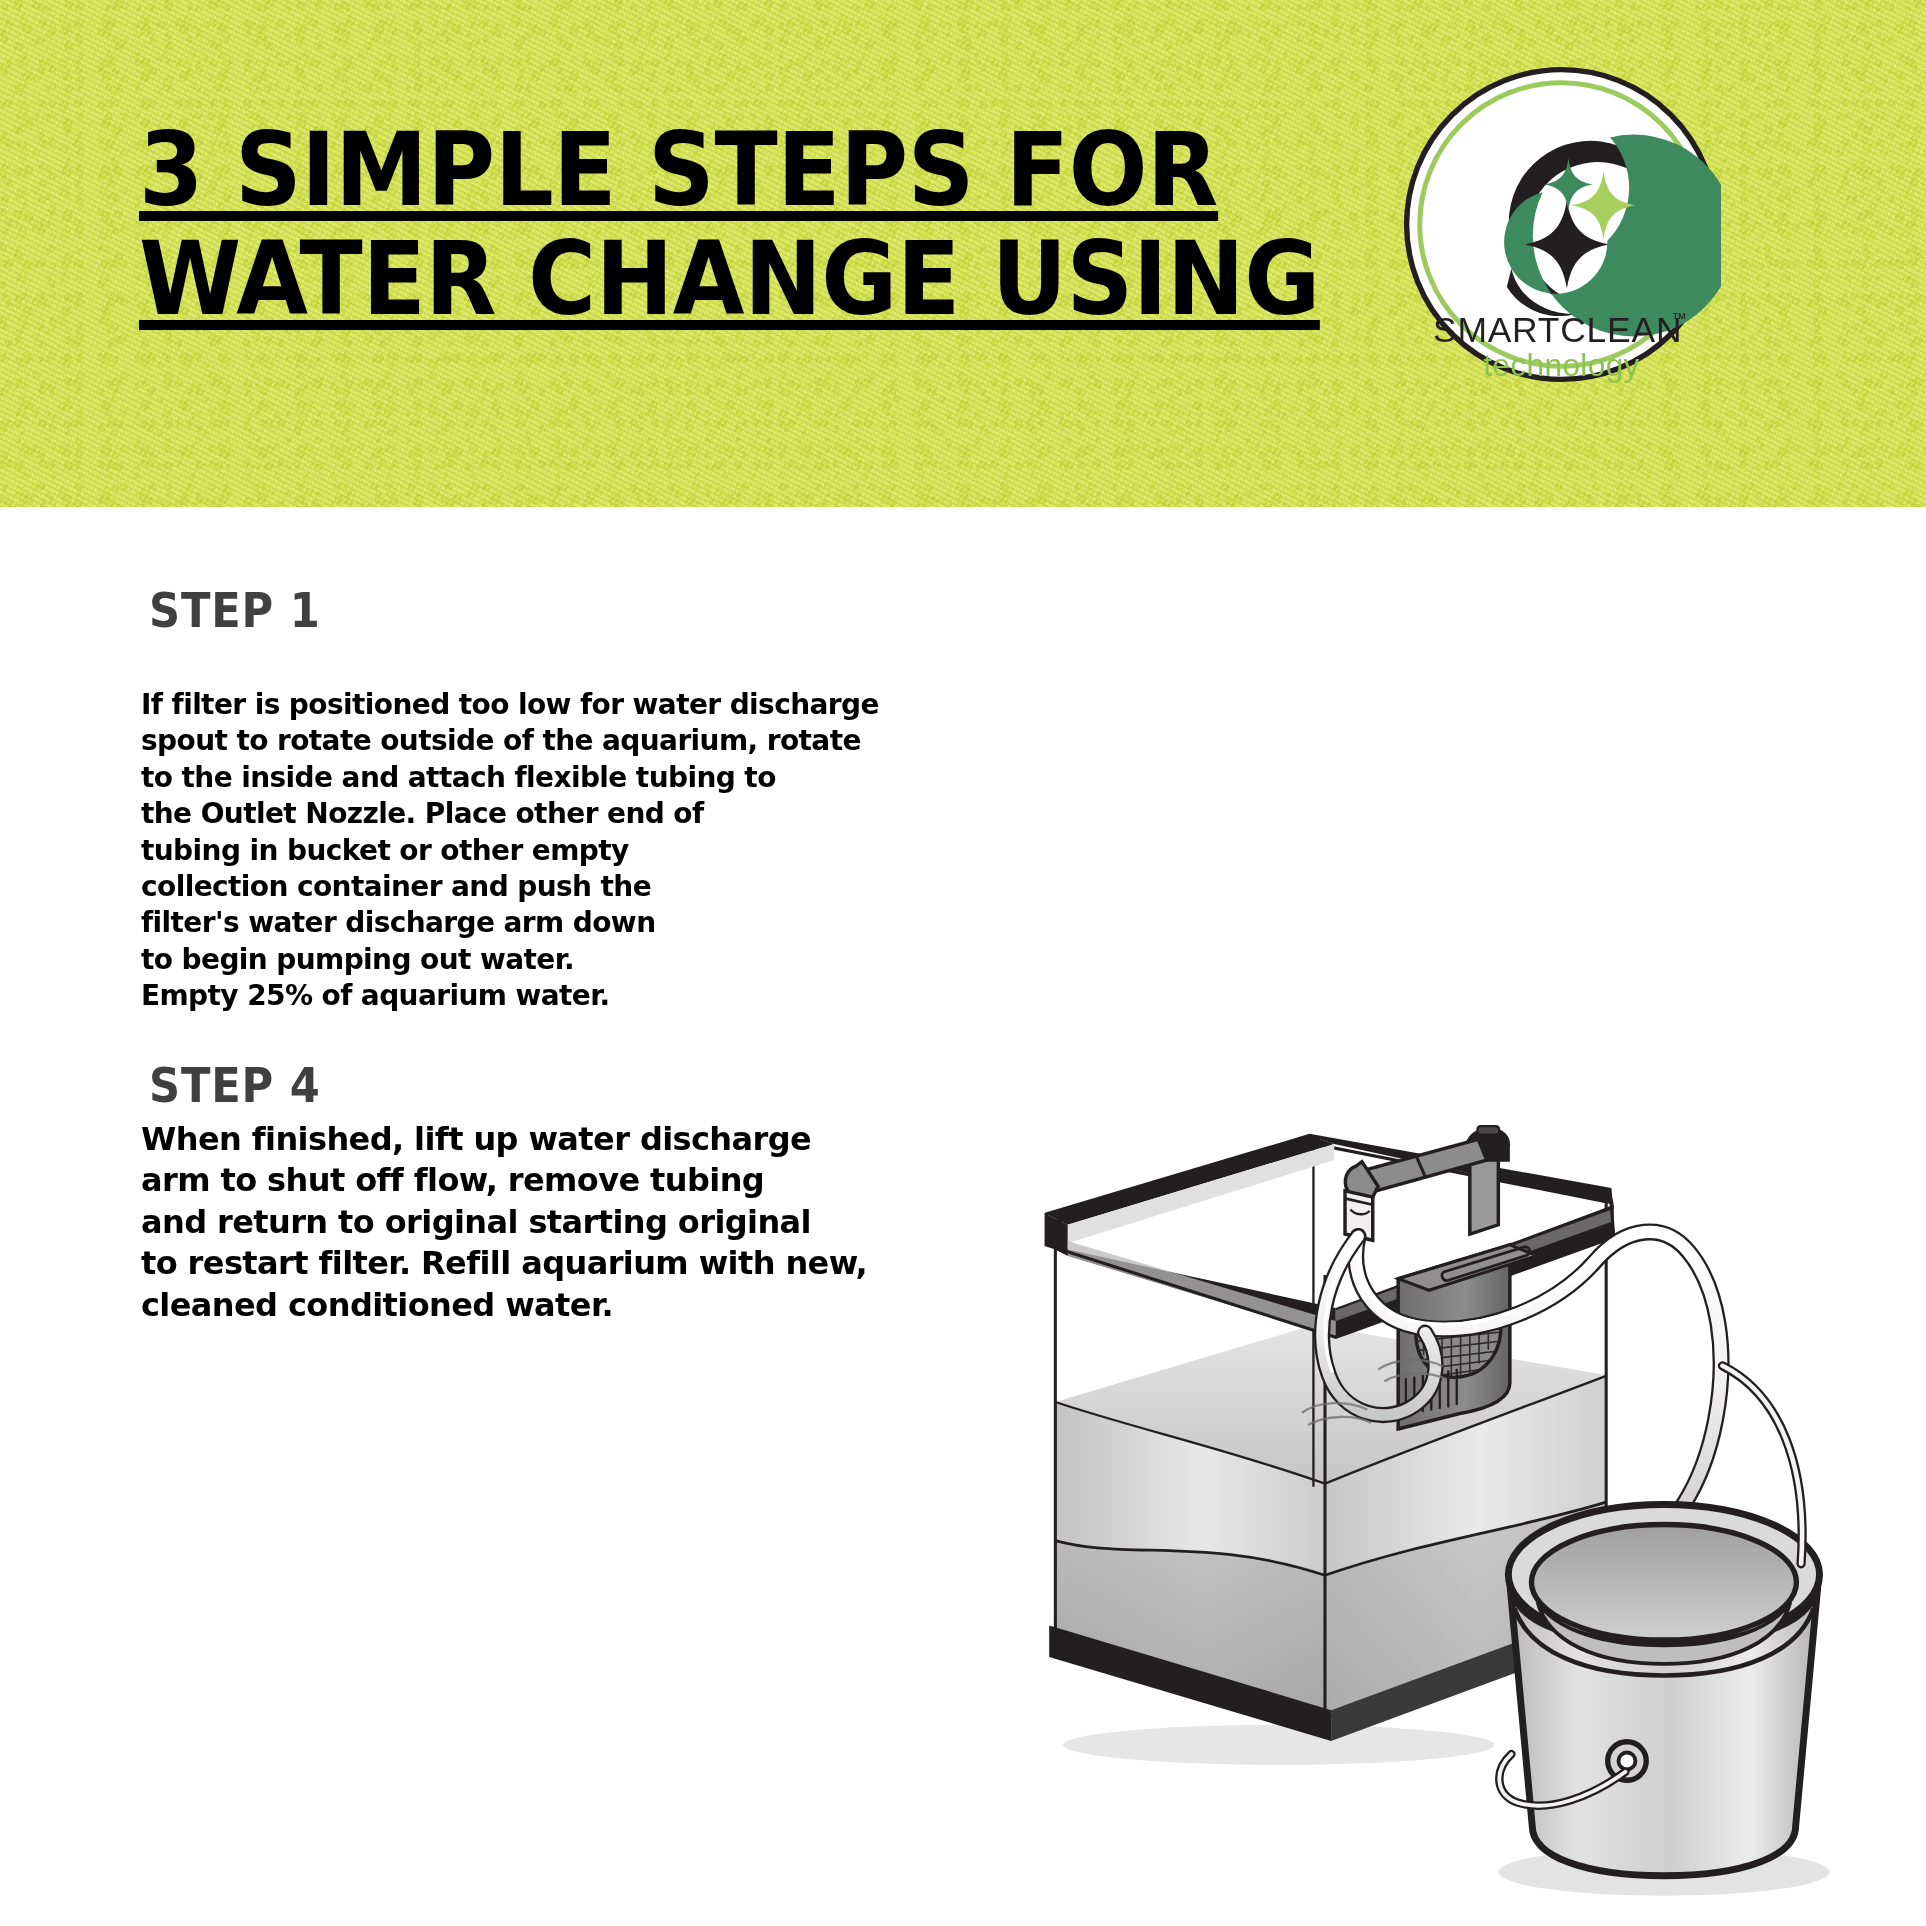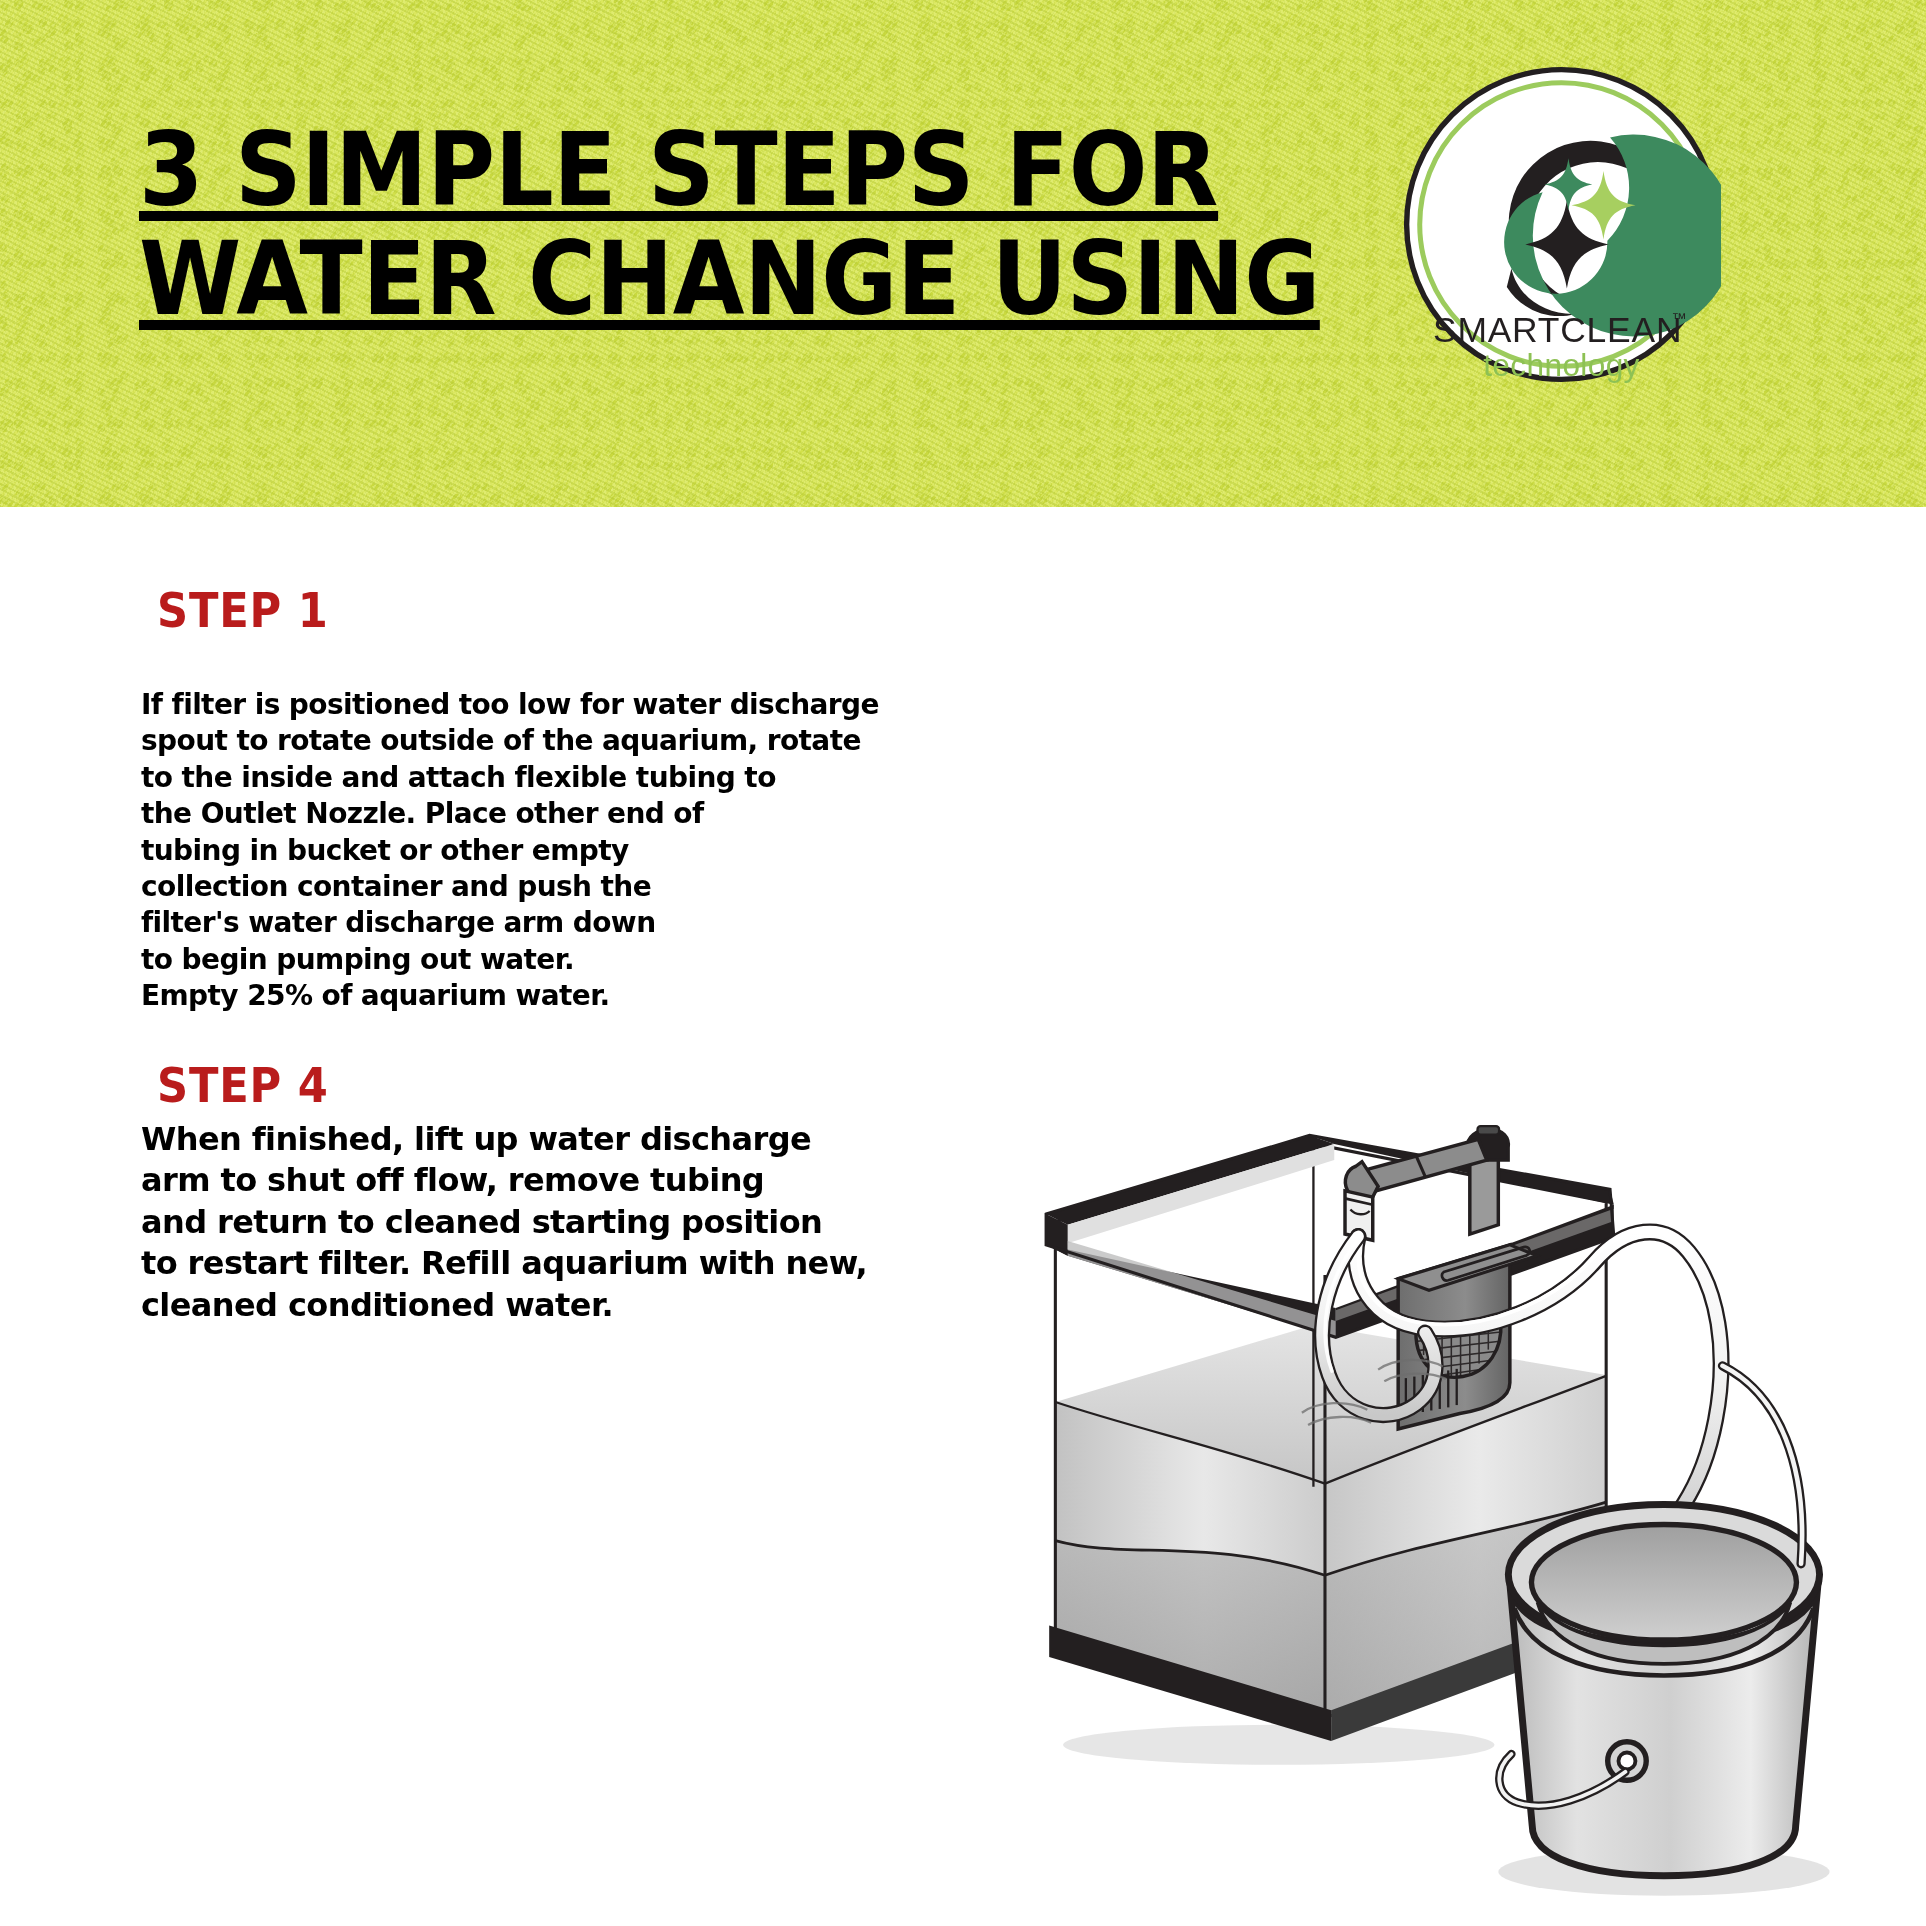--- a/index.html
+++ b/index.html
@@ -92,22 +92,22 @@
     width: 1002px;
     z-index: 5;
   }
   .step-block { margin-bottom: 0; }
   .step-heading {
     font-family: "Liberation Sans Narrow", "DejaVu Sans Condensed", "Liberation Sans", sans-serif;
     font-weight: bold;
     font-size: 48px;
     line-height: 1.0;
     letter-spacing: 0.8px;
-    color: #b91c1c;
-    margin: 0 0 10px 16px;
+    color: #404040;
+    margin: 0 0 10px 8px;
     white-space: nowrap;
   }
   .step-body {
     font-family: "DejaVu Sans", "Liberation Sans", sans-serif;
     font-weight: bold;
     font-size: 32px;
     line-height: 1.30;
     letter-spacing: -0.6px;
     color: #000000;
     margin: 0;
@@ -202,21 +202,21 @@
 collection container and push the
 filter's water discharge arm down
 to begin pumping out water.
 Empty 25% of aquarium water.</p>
   </div>
 
   <div class="step-block" id="step-3">
     <h2 class="step-heading">STEP 4</h2>
     <p class="step-body">When finished, lift up water discharge
 arm to shut off flow, remove tubing
-and return to cleaned starting position
+and return to original starting original
 to restart filter. Refill aquarium with new,
 cleaned conditioned water.</p>
   </div>
 
 </div>
 
 <div id="illustration">
   <svg viewBox="0 0 2380 2430" xmlns="http://www.w3.org/2000/svg">
     <defs>
       <linearGradient id="gWaterTop" x1="0" y1="0" x2="0" y2="1">

